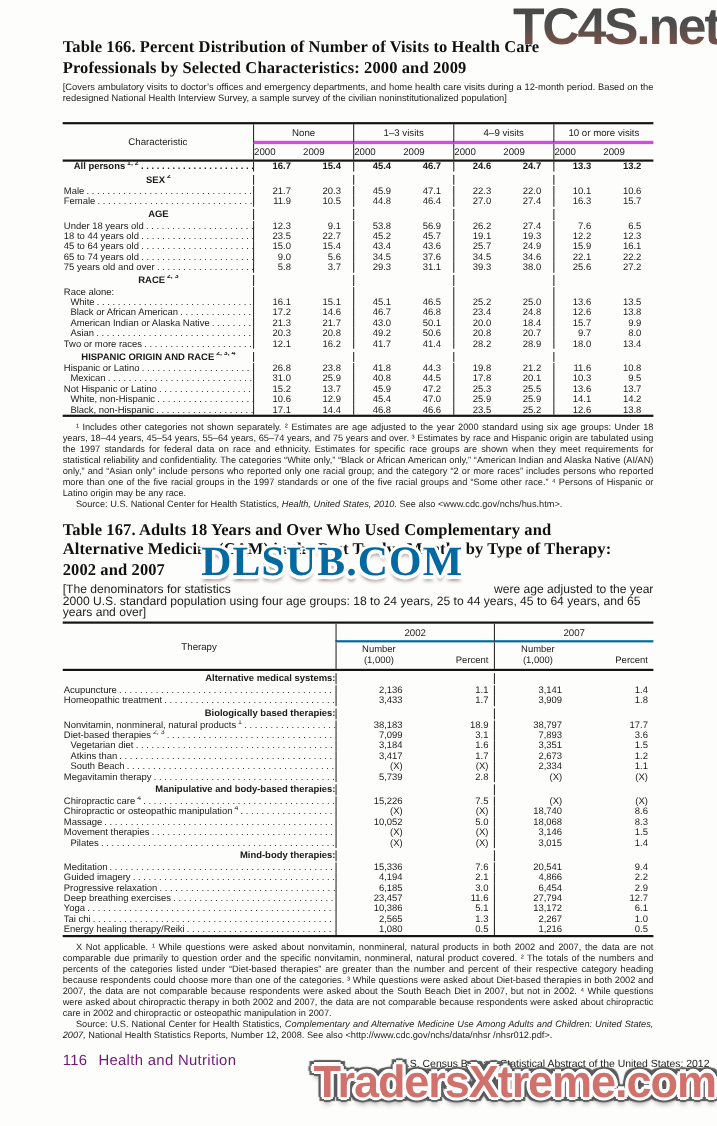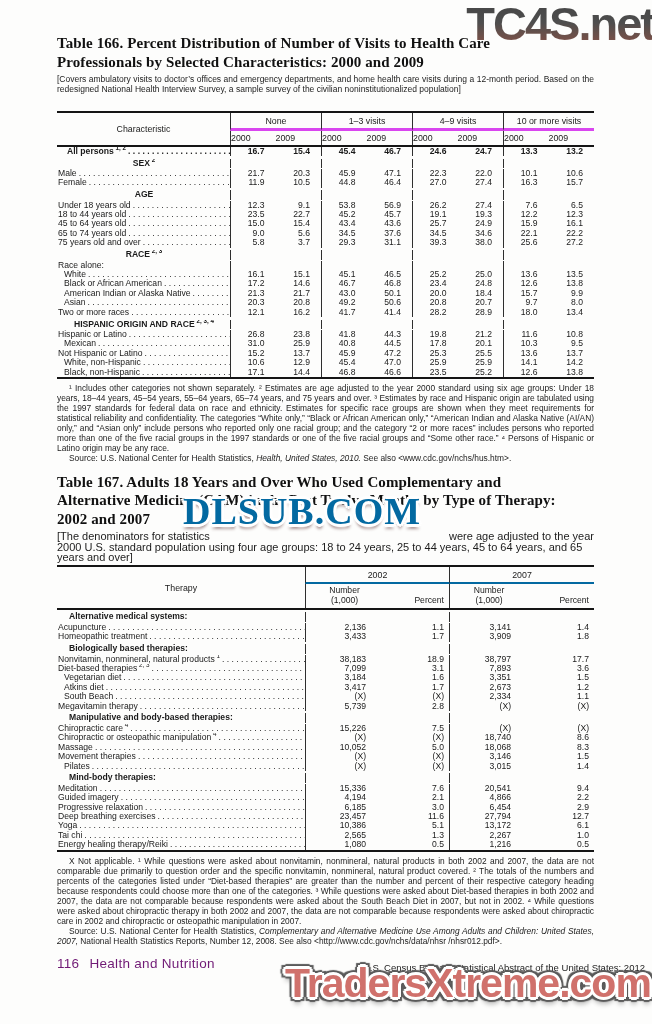--- a/index.html
+++ b/index.html
@@ -25,21 +25,21 @@
   .hgrp{grid-column:span 2;text-align:center;font-size:8.8px;padding:3px 0 2px;border-bottom:3px solid #d946ef;}
   .hyr{text-align:left;padding:2px 11px 2px 0;font-size:8.8px;}
 
   .hth{grid-row:1/3;display:flex;align-items:center;justify-content:center;font-size:8.8px;}
   .hg67{grid-column:span 2;text-align:center;font-size:8.8px;padding:3px 0 2px;border-bottom:2px solid #0369a1;}
   .hnum{text-align:center;font-size:8.6px;line-height:9.8px;padding-top:2px;padding-bottom:2px;}
   .hpct{display:flex;align-items:flex-end;justify-content:flex-end;padding:0 5px 3px 0;font-size:8.6px;}
 
   .trow{font-size:8.6px;line-height:9.4px;}
   .trow.sub .lc{justify-content:center;font-weight:bold;}
-  .t167 .trow.sub .lc{justify-content:flex-start;padding-left:12px;}
+  .t167 .trow.sub .lc{justify-content:flex-end;padding-left:12px;}
   .trow.sub{padding-top:2.5px;padding-bottom:1px;}
   .trow.tot{font-weight:bold;}
   .lc{display:flex;overflow:hidden;padding-left:1px;white-space:nowrap;}
   .lc.i1{padding-left:7px;}
   .lc.tot{padding-left:10px;}
   .dots{flex:1;overflow:hidden;white-space:nowrap;color:#222;margin-left:2px;}
   .vc{text-align:right;padding-right:11px;}
   .t167 .vc.num{padding-right:17px;}
   .t167 .vc.pct{padding-right:5px;}
   sup{font-size:6.3px;line-height:0;vertical-align:4px;letter-spacing:0;}
@@ -517,21 +517,21 @@
               <span>Vegetarian diet</span>
               <span class="dots">. . . . . . . . . . . . . . . . . . . . . . . . . . . . . . . . . . . . . . . . . . . . . . . . . . . . . . . . . . . . . . . . . . . . . . . . . . . . . . . . . . . . . . . . . . . . . . . . . . . . . . . . . . . . . . . . . . . . . . . . </span>
             </div>
             <div class="vc g num">3,184</div>
             <div class="vc pct">1.6</div>
             <div class="vc g num">3,351</div>
             <div class="vc pct">1.5</div>
           </div>
           <div class="trow grid167">
             <div class="lc i1">
-              <span>Atkins diet</span>
+              <span>Atkins than</span>
               <span class="dots">. . . . . . . . . . . . . . . . . . . . . . . . . . . . . . . . . . . . . . . . . . . . . . . . . . . . . . . . . . . . . . . . . . . . . . . . . . . . . . . . . . . . . . . . . . . . . . . . . . . . . . . . . . . . . . . . . . . . . . . . </span>
             </div>
             <div class="vc g num">3,417</div>
             <div class="vc pct">1.7</div>
             <div class="vc g num">2,673</div>
             <div class="vc pct">1.2</div>
           </div>
           <div class="trow grid167">
             <div class="lc i1">
               <span>South Beach</span>

